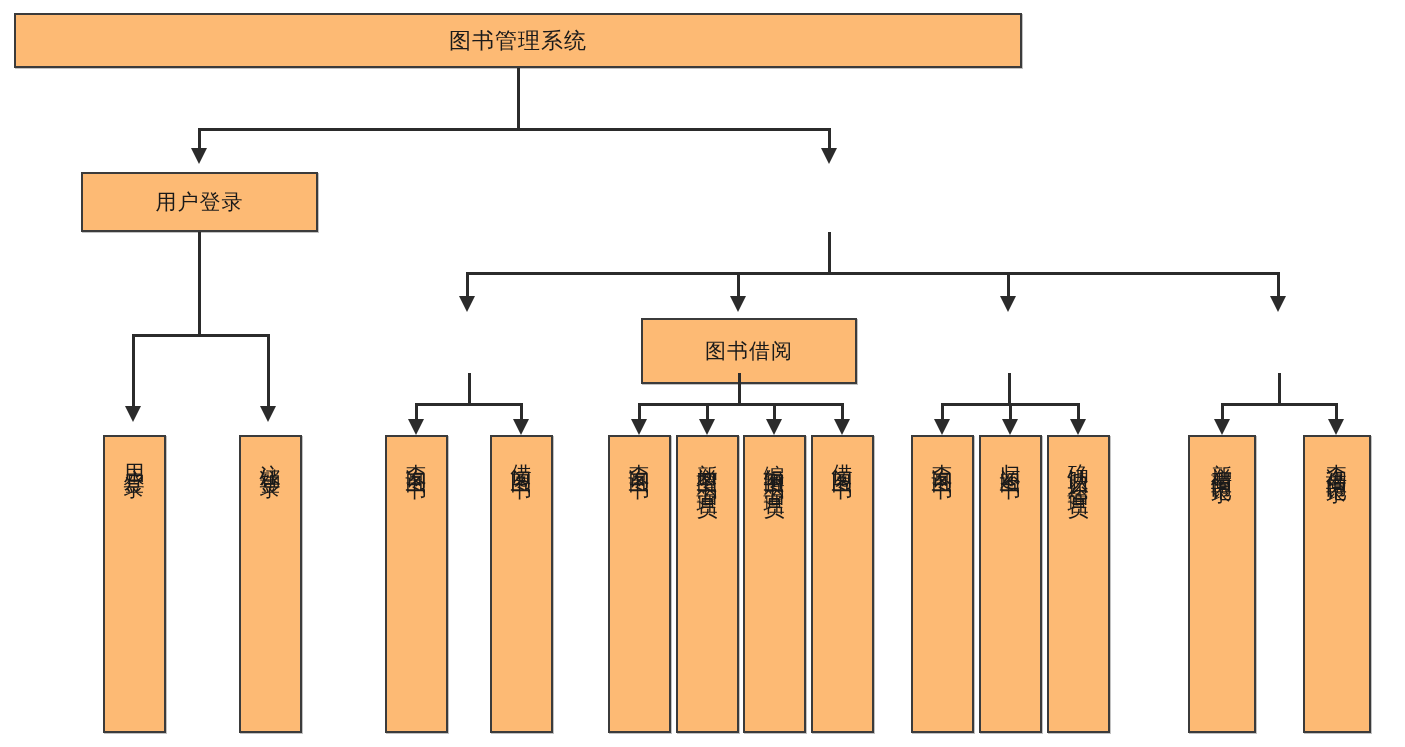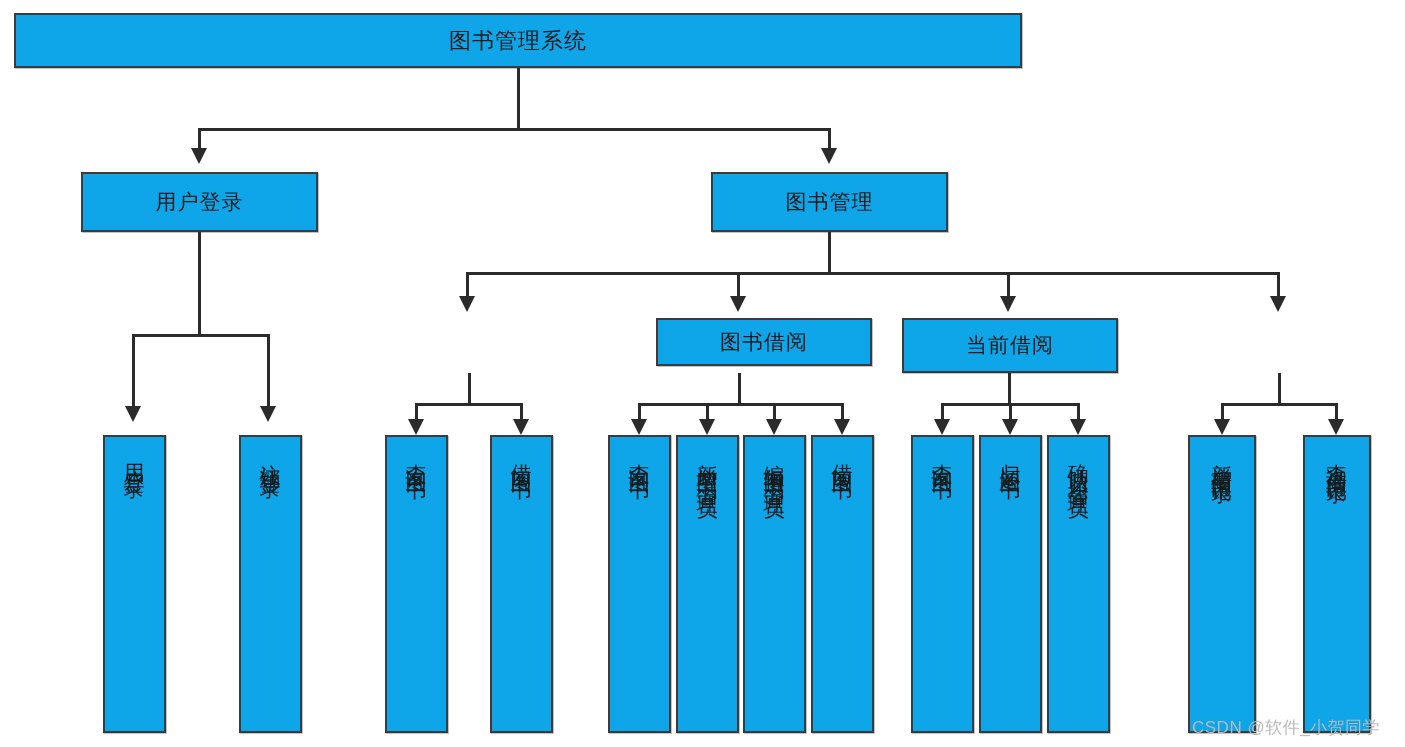--- a/index.html
+++ b/index.html
@@ -14,21 +14,21 @@
     position: relative;
     width: 1405px;
     height: 747px;
     background: #ffffff;
     overflow: hidden;
   }
   .node {
     position: absolute;
     box-sizing: border-box;
     border: 2px solid #3b3b3b;
-    background: #0ea5e9;
+    background: #fdba74;
     display: flex;
     align-items: center;
     justify-content: center;
     color: #1a1a1a;
     box-shadow: 1px 1px 0 0 rgba(120,120,120,0.45);
   }
   .node-label {
     display: block;
     line-height: 1.15;
     white-space: nowrap;
@@ -93,48 +93,42 @@
 
   <div class="seg vline" style="left:517px; top:68px; width:3px; height:62px;"></div>
   <div class="seg hline" style="left:198px; top:128px; width:633px; height:3px;"></div>
   <div class="seg vline" style="left:198px; top:128px; width:3px; height:22px;"></div>
   <div class="arrow" style="left:191px; top:148px;"></div>
   <div class="seg vline" style="left:828px; top:128px; width:3px; height:22px;"></div>
   <div class="arrow" style="left:821px; top:148px;"></div>
 
   <div class="node h-node" style="left:81px; top:172px; width:237px; height:60px;">
     <span class="node-label">用户登录</span>
-  </div>
-  <div class="node h-node" style="left:711px; top:172px; width:237px; height:60px;">
-    <span class="node-label">图书管理</span>
   </div>
 
   <div class="seg vline" style="left:198px; top:232px; width:3px; height:104px;"></div>
   <div class="seg hline" style="left:132px; top:334px; width:138px; height:3px;"></div>
   <div class="seg vline" style="left:132px; top:334px; width:3px; height:74px;"></div>
   <div class="arrow" style="left:125px; top:406px;"></div>
   <div class="seg vline" style="left:267px; top:334px; width:3px; height:74px;"></div>
   <div class="arrow" style="left:260px; top:406px;"></div>
 
   <div class="seg vline" style="left:828px; top:232px; width:3px; height:42px;"></div>
   <div class="seg hline" style="left:466px; top:272px; width:814px; height:3px;"></div>
   <div class="seg vline" style="left:466px; top:272px; width:3px; height:26px;"></div>
   <div class="arrow" style="left:459px; top:296px;"></div>
   <div class="seg vline" style="left:737px; top:272px; width:3px; height:26px;"></div>
   <div class="arrow" style="left:730px; top:296px;"></div>
   <div class="seg vline" style="left:1007px; top:272px; width:3px; height:26px;"></div>
   <div class="arrow" style="left:1000px; top:296px;"></div>
   <div class="seg vline" style="left:1277px; top:272px; width:3px; height:26px;"></div>
   <div class="arrow" style="left:1270px; top:296px;"></div>
 
-  <div class="node h-node" style="left:656px; top:318px; width:216px; height:48px;justify-content:center;">
+  <div class="node h-node" style="left:641px; top:318px; width:216px; height:66px;justify-content:center;">
     <span class="node-label">图书借阅</span>
-  </div>
-  <div class="node h-node" style="left:902px; top:318px; width:216px; height:55px;">
-    <span class="node-label">当前借阅</span>
   </div>
 
   <div class="seg vline" style="left:468px; top:373px; width:3px; height:32px;"></div>
   <div class="seg hline" style="left:415px; top:403px; width:108px; height:3px;"></div>
   <div class="seg vline" style="left:415px; top:403px; width:3px; height:18px;"></div>
   <div class="arrow" style="left:408px; top:419px;"></div>
   <div class="seg vline" style="left:520px; top:403px; width:3px; height:18px;"></div>
   <div class="arrow" style="left:513px; top:419px;"></div>
 
   <div class="seg vline" style="left:738px; top:373px; width:3px; height:32px;"></div>
@@ -201,15 +195,14 @@
     <span class="node-label">确认归还（管理员）</span>
   </div>
 
   <div class="node leaf wide" style="left:1188px; top:435px; width:68px; height:298px;">
     <span class="node-label">新增借阅记录</span>
   </div>
   <div class="node leaf wide" style="left:1303px; top:435px; width:68px; height:298px;">
     <span class="node-label">查询借阅记录</span>
   </div>
 
-  <div class="watermark" style="left:1192px; top:716px;">CSDN @软件_小贺同学</div>
 
 </div>
 
 </body></html>

